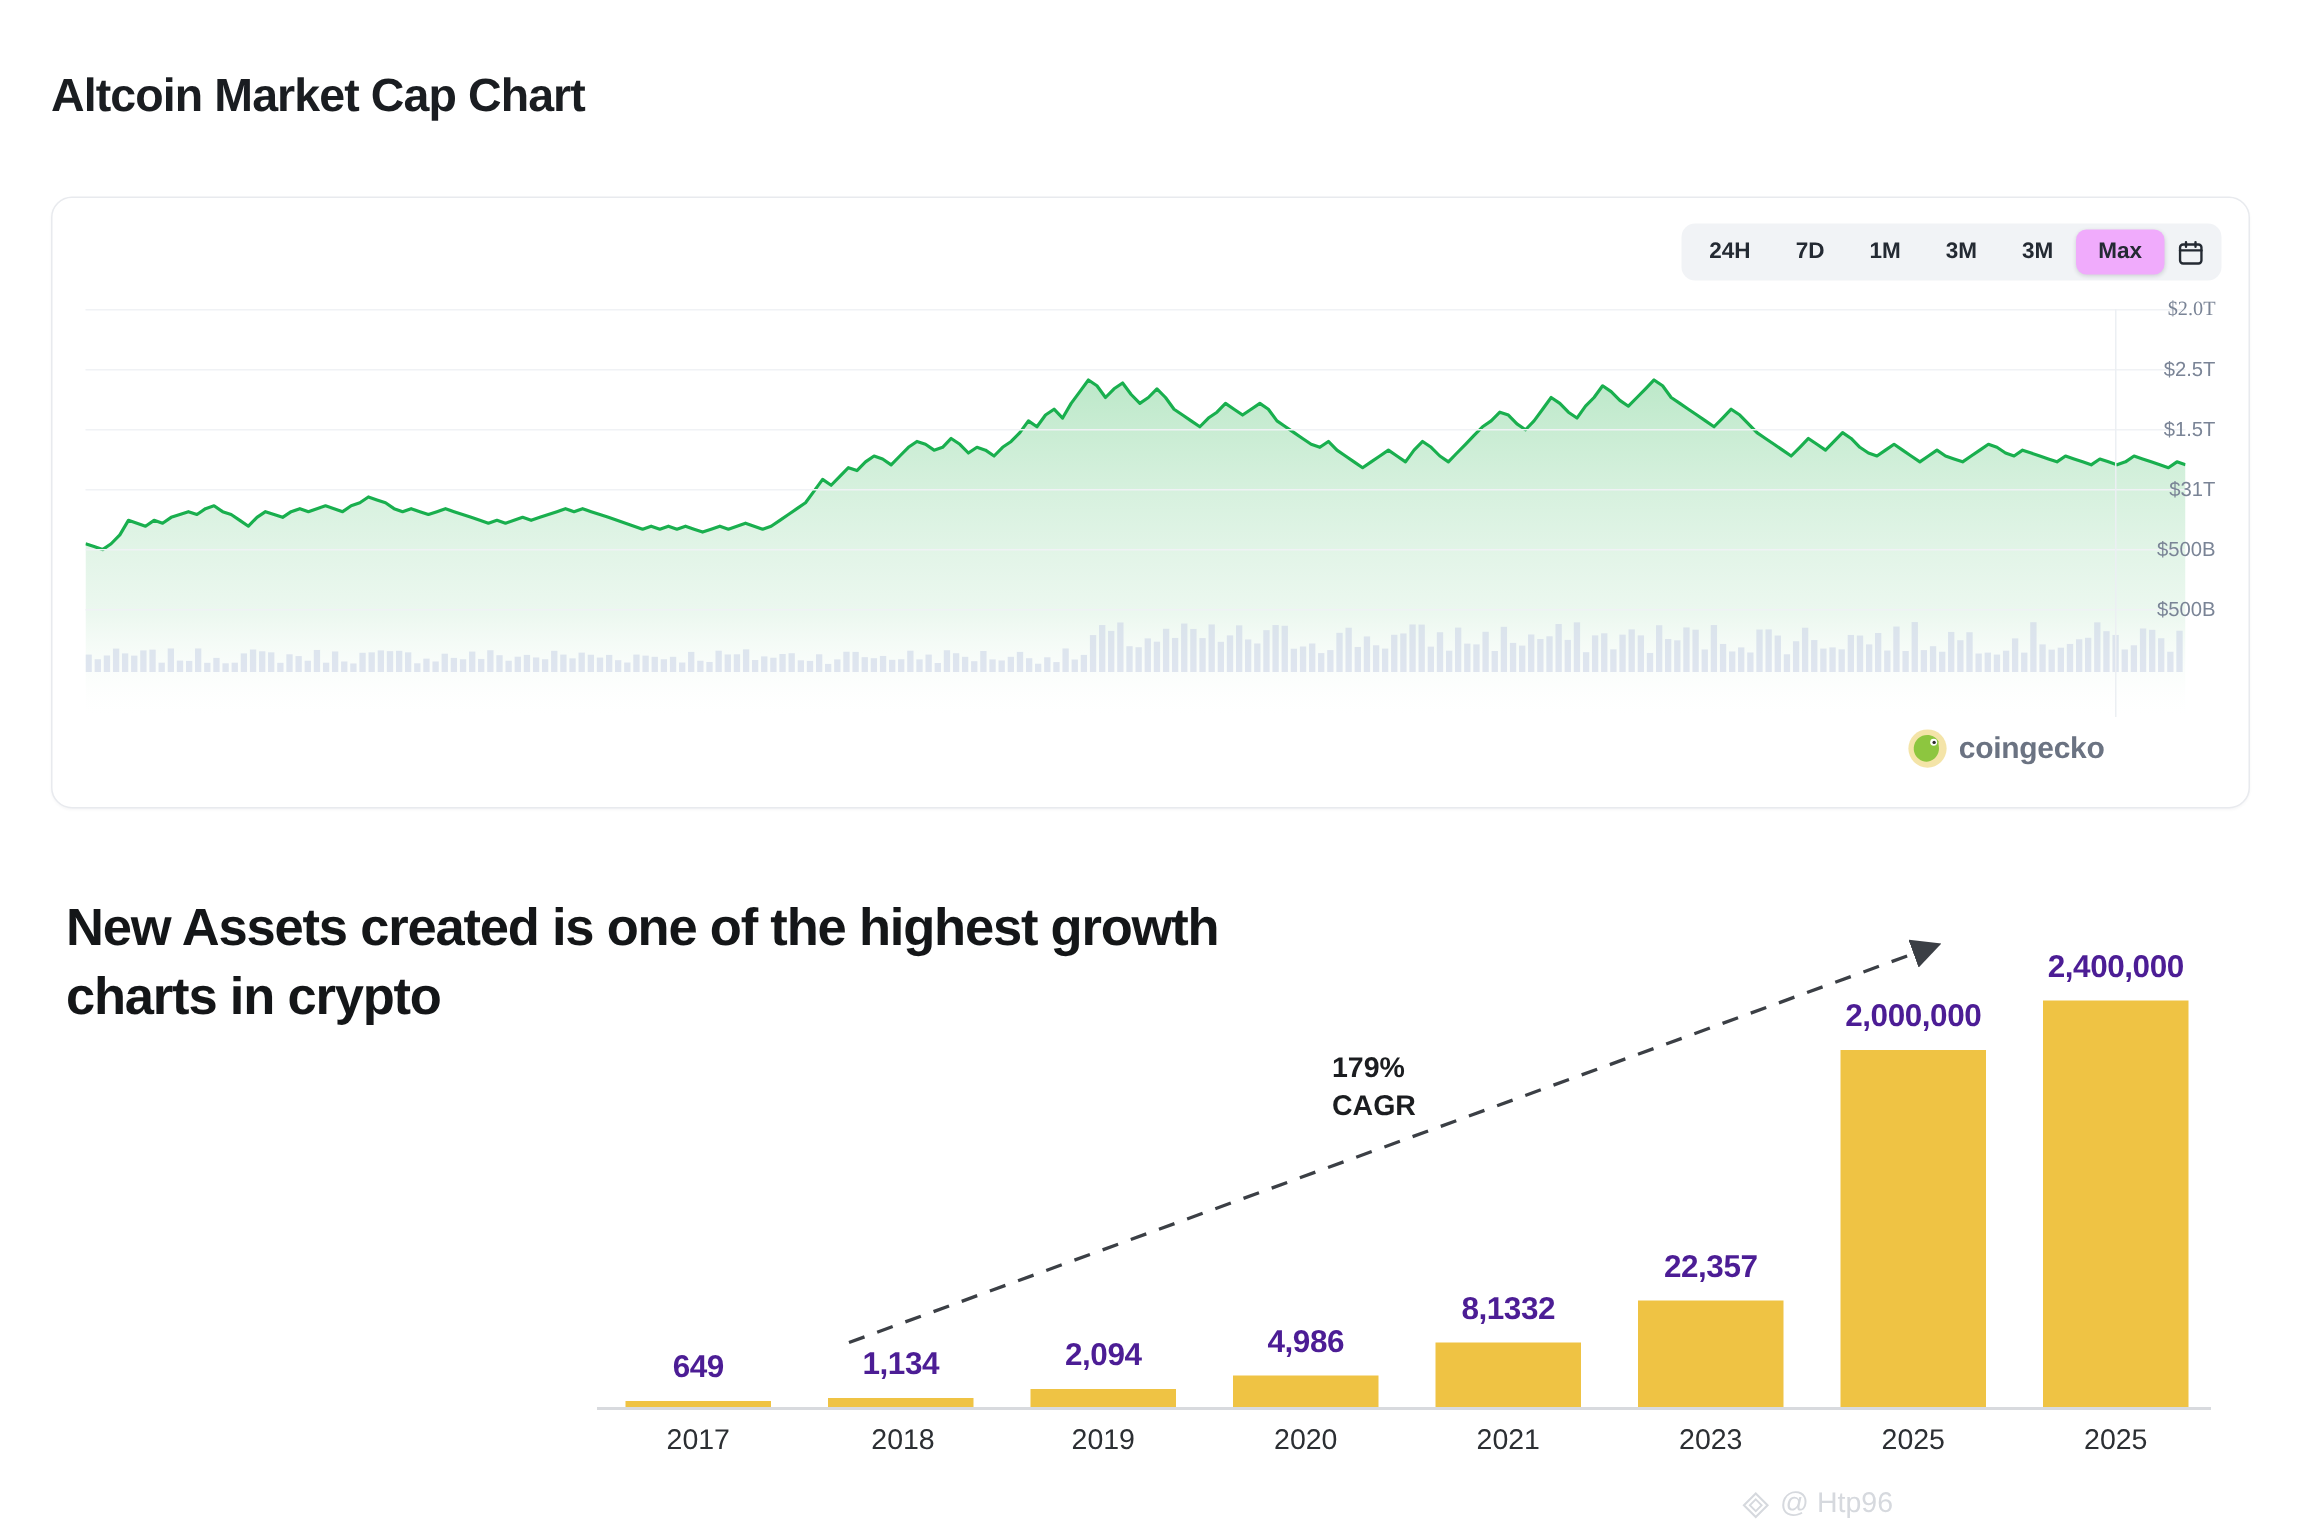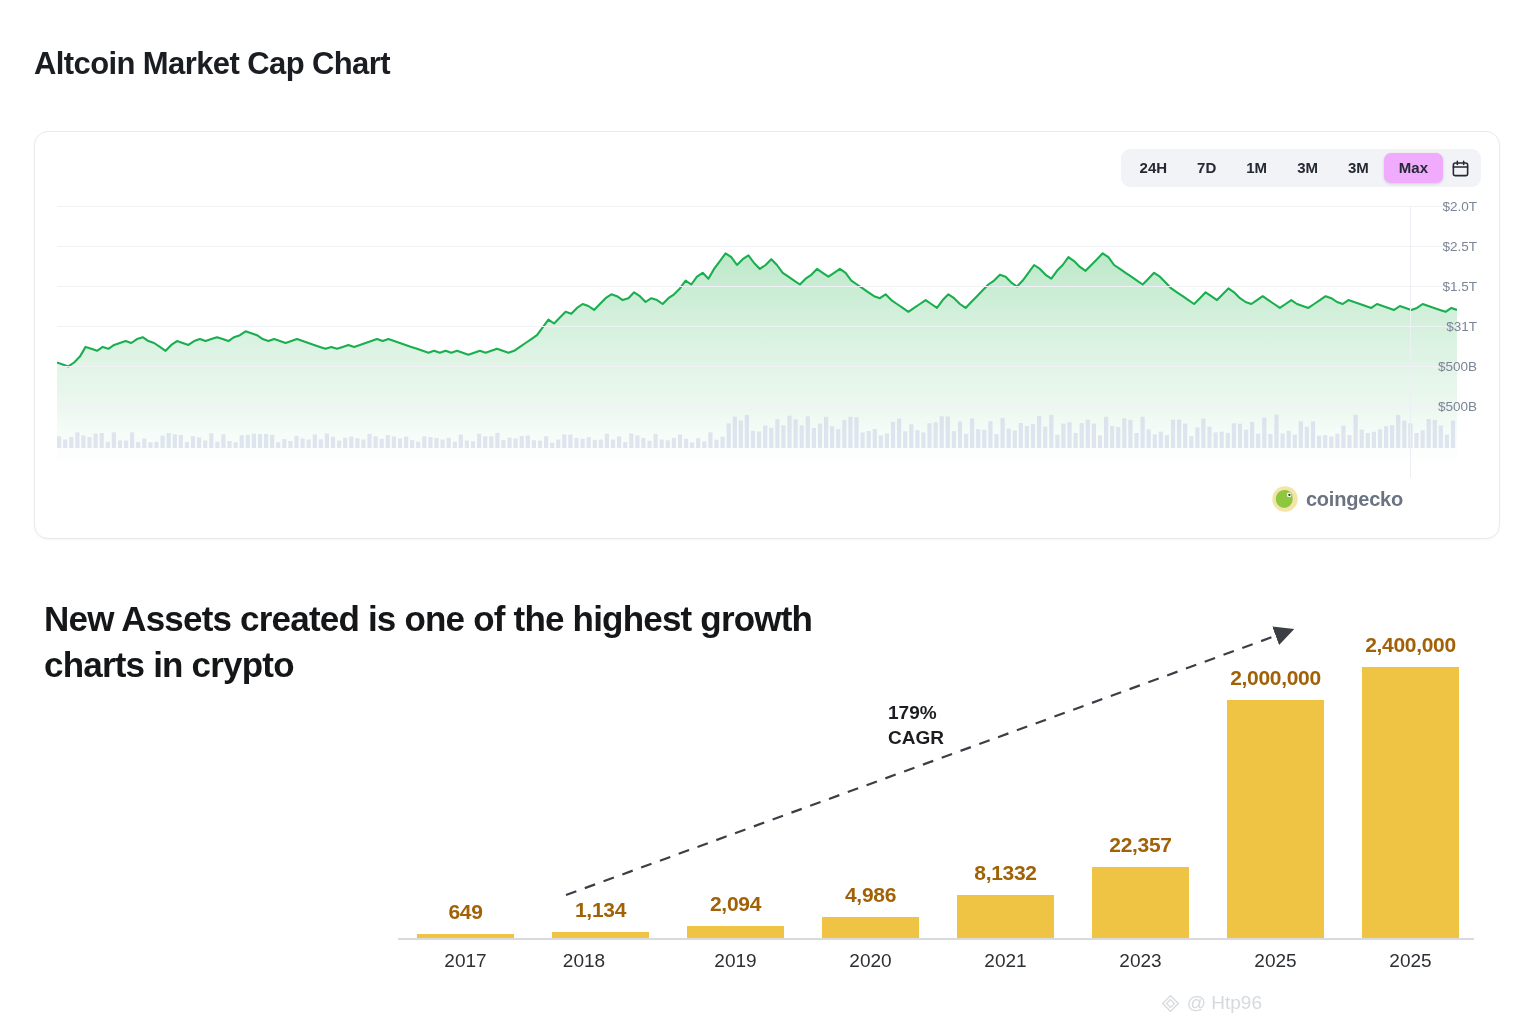--- a/index.html
+++ b/index.html
@@ -74,21 +74,21 @@
     width: 780px;
     font-size: 35px; font-weight: 800; color:#141618;
     line-height: 46px; letter-spacing: -0.8px;
   }
   .barchart { position:absolute; left: 398px; top: 560px; width: 1080px; height: 420px; }
   .axisline { position:absolute; left: 0; right: 4px; bottom: 40px; height:2px; background:#d8dade; }
   .bar {
     position:absolute; bottom: 42px; background:#EFC344;
   }
   .bar-val {
-    position:absolute; font-size: 21px; font-weight: 700; color:#a16207;
+    position:absolute; font-size: 21px; font-weight: 700; color:#4c1d95;
     transform: translateX(-50%); white-space:nowrap; letter-spacing:-.3px;
   }
   .bar-cat {
     position:absolute; bottom: 8px; font-size: 19px; color:#2c2f33;
     transform: translateX(-50%); white-space:nowrap;
   }
   .cagr {
     position:absolute; left: 888px; top: 700px;
     font-size: 19px; font-weight: 700; color:#1b1d20; line-height: 25px;
   }
@@ -374,21 +374,21 @@
           <rect x="1369.6" y="5.0" width="4.2" height="29.0" fill="#c9d2e6" opacity="0.55"></rect>
           <rect x="1375.7" y="5.9" width="4.2" height="28.1" fill="#c9d2e6" opacity="0.55"></rect>
           <rect x="1381.7" y="11.5" width="4.2" height="22.5" fill="#c9d2e6" opacity="0.55"></rect>
           <rect x="1387.8" y="20.5" width="4.2" height="13.5" fill="#c9d2e6" opacity="0.55"></rect>
           <rect x="1393.9" y="6.5" width="4.2" height="27.5" fill="#c9d2e6" opacity="0.55"></rect>
         </svg>
     </div>
 
     <div class="yaxis-sep"></div>
     <div class="ylabels" id="ylabels">
-        <div class="ylab" style="top: 0px;">$2.0T</div>
+        <div class="ylab" style="top: 0px; font-family: Liberation Serif, serif;">$2.0T</div>
         <div class="ylab" style="top: 40px;">$2.5T</div>
         <div class="ylab" style="top: 80px;">$1.5T</div>
         <div class="ylab" style="top: 120px;">$31T</div>
         <div class="ylab" style="top: 160px;">$500B</div>
         <div class="ylab" style="top: 200px;">$500B</div>
       </div>
 
     <div class="cg-mark">
       <svg width="30" height="30" viewBox="0 0 40 40">
         <circle cx="20" cy="20" r="17" fill="#f4e4a8"></circle>
@@ -412,21 +412,21 @@
       </defs>
       <line x1="168" y1="335" x2="888" y2="72" stroke="#3b3f45" stroke-width="2.2" stroke-dasharray="11 9" marker-end="url(#arrh)"></line>
     </svg>
     <div class="axisline"></div>
     <div id="bars">
         <div class="bar" style="left: 18.9px; width: 97.2px; height: 3.96px;"></div>
         <div class="bar-val" style="left: 67.5px; bottom: 55.96px;">649</div>
         <div class="bar-cat" style="left: 67.5px;">2017</div>
         <div class="bar" style="left: 153.9px; width: 97.2px; height: 5.94px;"></div>
         <div class="bar-val" style="left: 202.5px; bottom: 57.94px;">1,134</div>
-        <div class="bar-cat" style="left: 186px; margin-top: 32px;">2018</div>
+        <div class="bar-cat" style="left: 204px; margin-top: 32px;">2018</div>
         <div class="bar" style="left: 288.9px; width: 97.2px; height: 11.55px;"></div>
         <div class="bar-val" style="left: 337.5px; bottom: 63.55px;">2,094</div>
         <div class="bar-cat" style="left: 337.5px;">2019</div>
         <div class="bar" style="left: 423.9px; width: 97.2px; height: 21.45px;"></div>
         <div class="bar-val" style="left: 472.5px; bottom: 73.45px;">4,986</div>
         <div class="bar-cat" style="left: 472.5px;">2020</div>
         <div class="bar" style="left: 558.9px; width: 97.2px; height: 42.9px;"></div>
         <div class="bar-val" style="left: 607.5px; bottom: 94.9px;">8,1332</div>
         <div class="bar-cat" style="left: 607.5px;">2021</div>
         <div class="bar" style="left: 693.9px; width: 97.2px; height: 70.95px;"></div>

